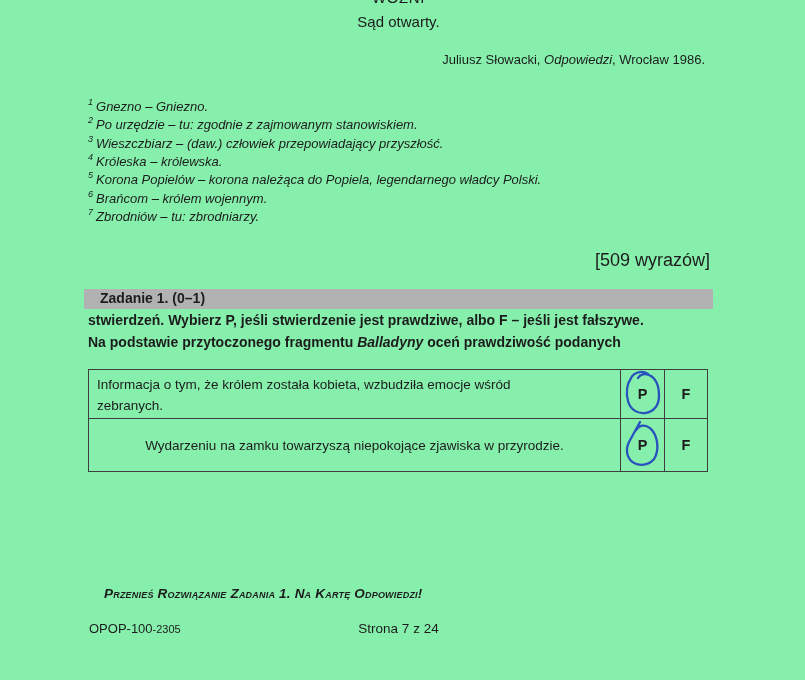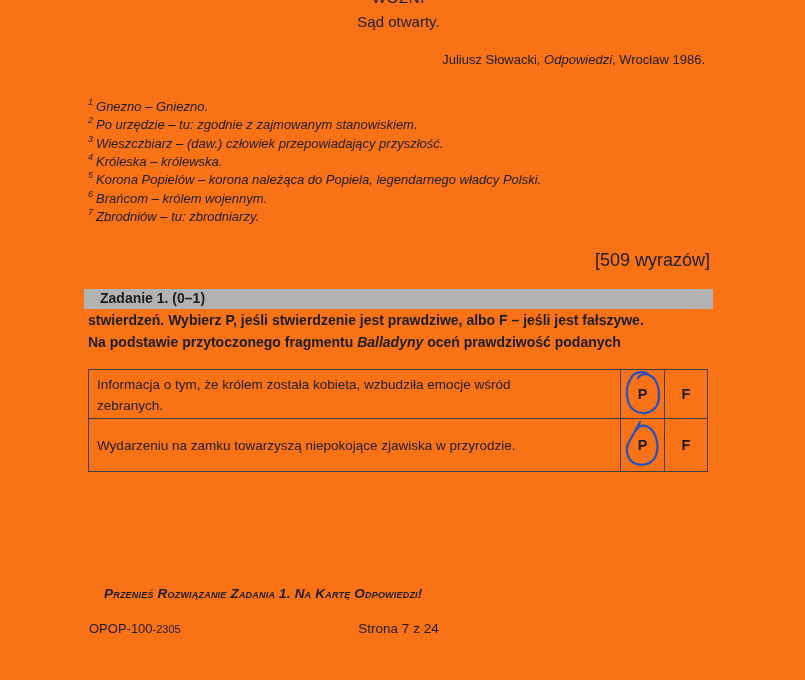--- a/index.html
+++ b/index.html
@@ -8,21 +8,21 @@
     --table-border: #3e3e3e;
     --text: #1c1c1c;
   }
   * { margin:0; padding:0; box-sizing:border-box; }
   body {
     width:805px; height:680px;
     background:#ffffff;
     font-family:"Liberation Sans", sans-serif;
     color:var(--text);
   }
-  .page { position:relative; width:805px; height:680px; overflow:hidden; background:#f97316; }
+  .page { position:relative; width:805px; height:680px; overflow:hidden; background:#86efac; }
 
   
   .title-clip { position:absolute; left:84px; top:0; width:629px; height:10px; overflow:hidden; text-align:center; }
   .title-clip span { position:relative; top:-11px; font-size:15px; letter-spacing:0.6px; }
 
   .subtitle { position:absolute; left:84px; top:13px; width:629px; text-align:center; font-size:15px; }
 
   .byline { position:absolute; top:52px; right:100px; font-size:13px; }
   .byline .it { font-style:italic; }
 
@@ -40,21 +40,21 @@
   .instruction { position:absolute; left:88px; top:309px; width:640px;
                  font-weight:bold; font-size:14px; line-height:22px; }
   .instruction .it { font-style:italic; }
 
   
   .tbl { position:absolute; left:88px; top:369px; width:620px;
          border:1.4px solid var(--table-border);
          display:grid; grid-template-columns:1fr 44px 43px; }
   .tbl .cell { border-top:1.4px solid var(--table-border); }
   .tbl .row1 { border-top:none; height:48px; }
-  .tbl .row2 { height:53px; }
+  .tbl .row2 { height:53px;justify-content:center; }
   .tbl .opt { border-left:1.4px solid var(--table-border);
               display:flex; align-items:center; justify-content:center;
               font-weight:bold; font-size:14.5px; position:relative; }
   .cell-text { font-size:13.5px; line-height:21px; padding:4px 8px 0 8px; }
   .cell-text .inner { max-width:480px; }
   .cell-text.centered { display:flex; align-items:center; padding-top:0; }
 
   .circle-svg { position:absolute; left:50%; top:50%; transform:translate(-50%,-52%);
                 pointer-events:none; }
   .circle-svg path { stroke:var(--ink-blue); stroke-width:2.3; fill:none;

